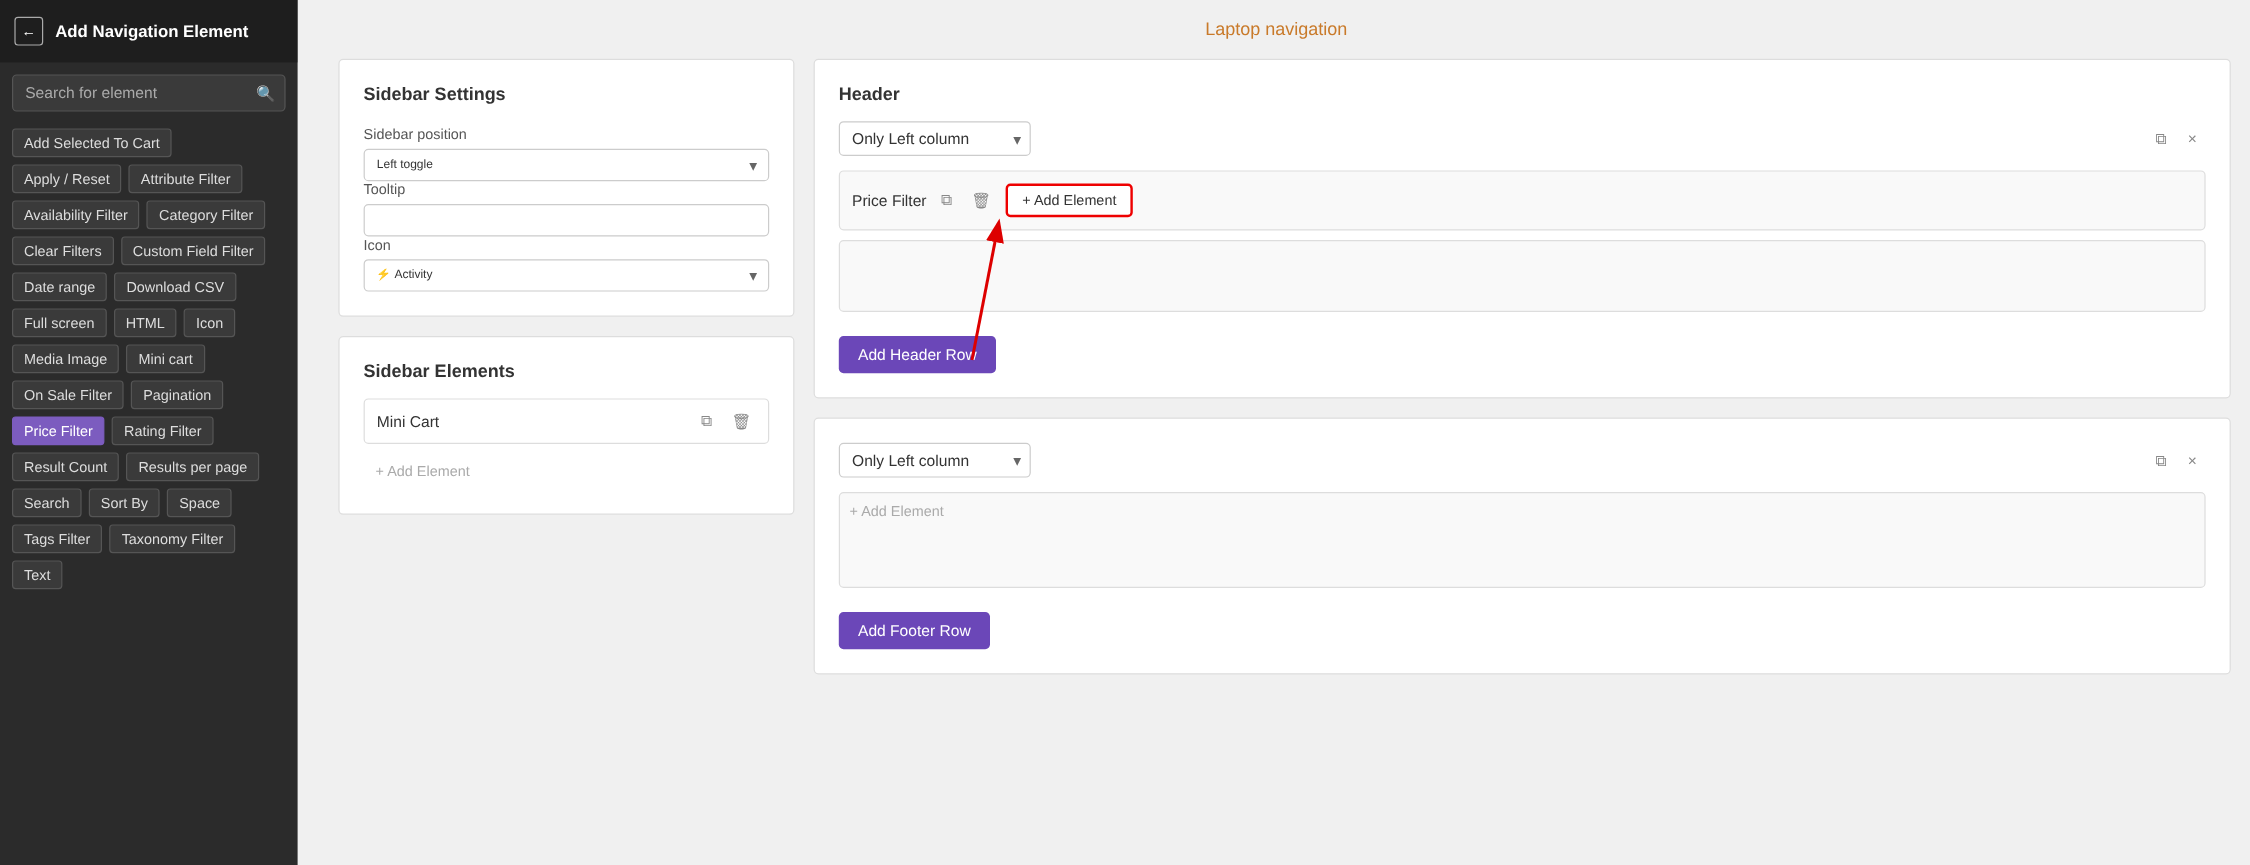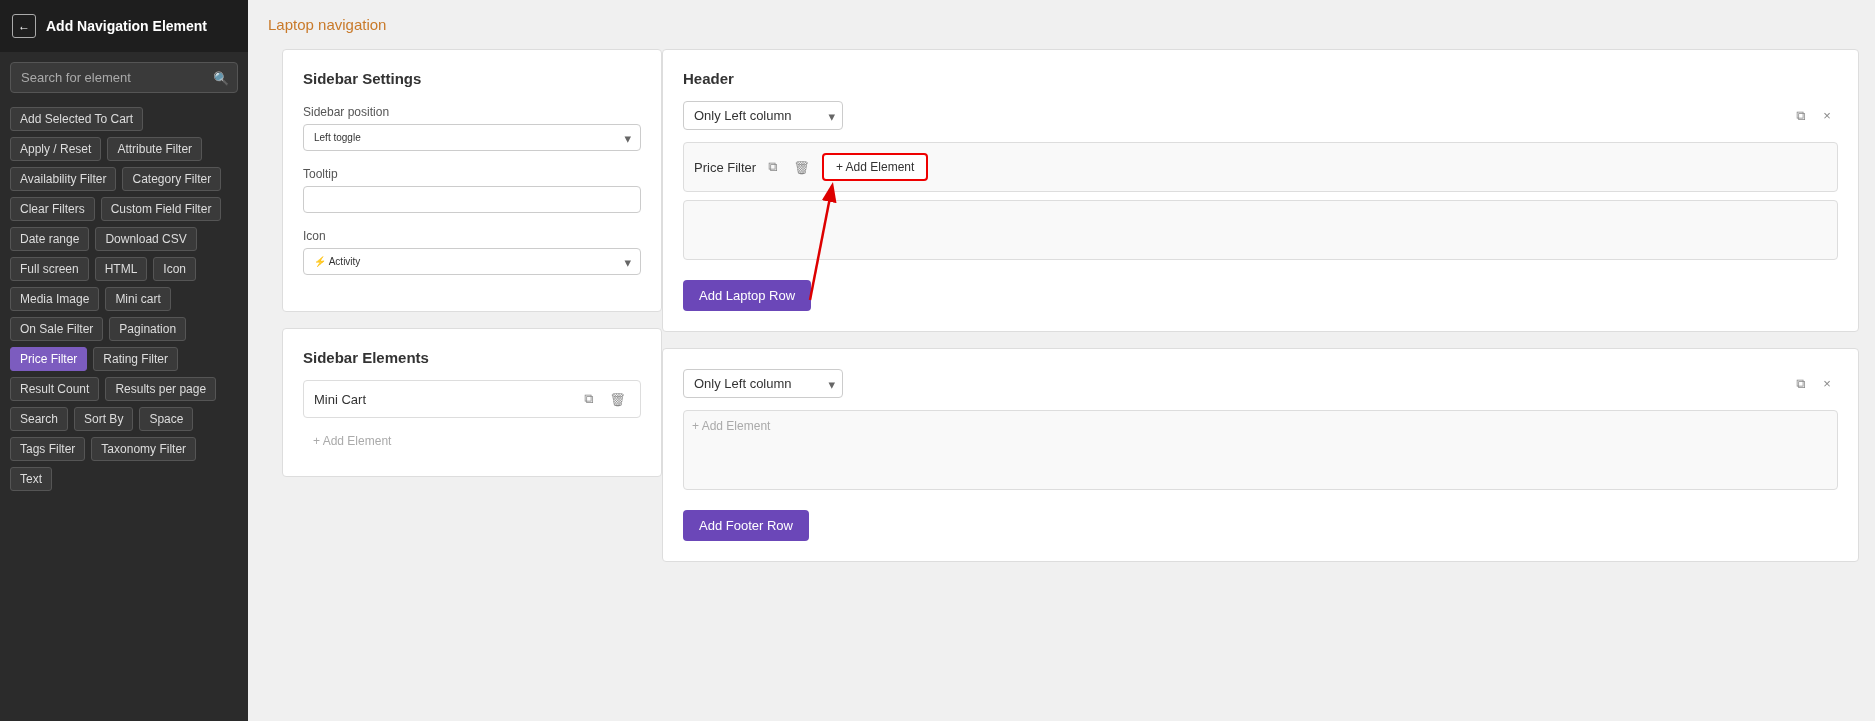--- a/index.html
+++ b/index.html
@@ -79,23 +79,25 @@
     .main-content {
       flex: 1;
       overflow-y: auto;
       padding: 16px;
     }
     .page-title {
       color: #c97a2a;
       font-size: 15px;
       margin-bottom: 16px;
       padding-left: 4px;
+      text-align: center;
     }
     .panels-row {
       display: flex;
+      gap: 16px;
       padding-left: 18px;
     }
     .panel-left {
       width: 380px;
       min-width: 380px;
     }
     .panel-right {
       flex: 1;
     }
 
@@ -114,21 +116,21 @@
       margin-bottom: 18px;
     }
 
     
     .form-label {
       font-size: 12px;
       color: #555;
       margin-bottom: 5px;
       display: block;
     }
-    .form-group { margin-bottom: 16px; }
+    .form-group { margin-bottom: 0; }
     .form-select, .form-input {
       width: 100%;
       padding: 7px 10px;
       border: 1px solid #ccc;
       border-radius: 4px;
       font-size: 10px;
       color: #333;
       background: #fff;
       appearance: none;
       -webkit-appearance: none;
@@ -422,21 +424,21 @@
             <span style="font-size:13px; color:#333;">Price Filter</span>
             <button class="icon-btn">⧉</button>
             <button class="icon-btn">🗑</button>
             <span class="add-element-highlighted">+ Add Element</span>
           </div>
         </div>
 
         <div class="header-add-area">
         </div>
 
-        <button class="add-row-btn">Add Laptop Row</button>
+        <button class="add-row-btn">Add Header Row</button>
       </div>
 
       <div class="card">
 
         <div class="column-selector">
           <div class="column-select-wrapper">
             <select class="column-select">
               <option>Only Left column</option>
               <option>Only Right column</option>
               <option>Both columns</option>

